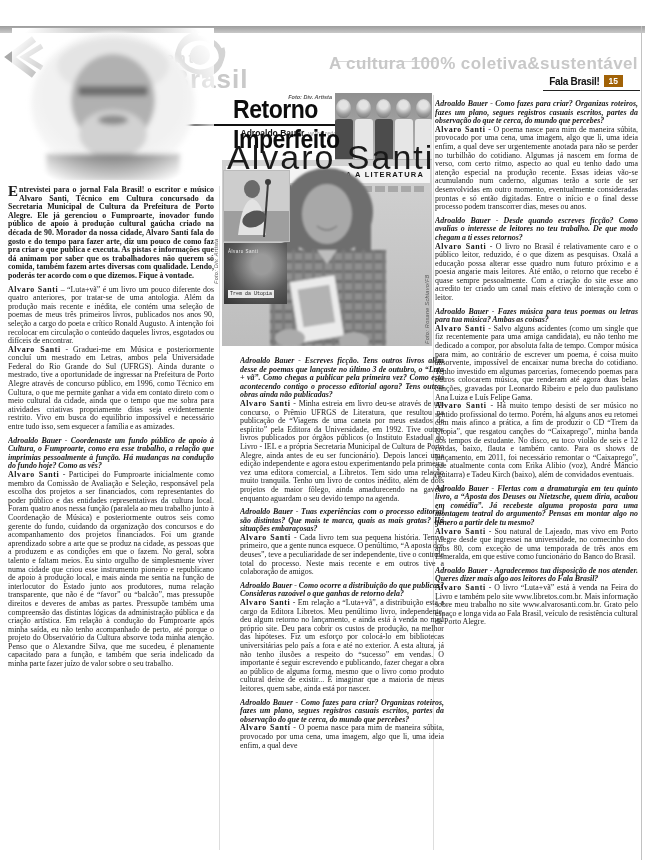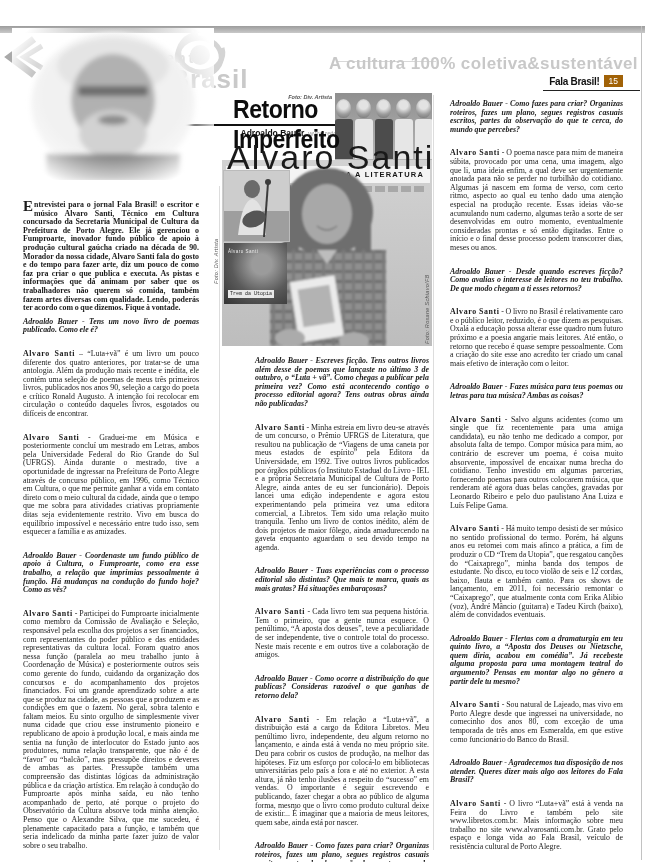--- a/index.html
+++ b/index.html
@@ -19,21 +19,21 @@
   .portrait{position:absolute;left:12px;top:28px;width:202px;height:152px;z-index:2;}
   .portrait-fade{position:absolute;left:0;top:0;width:100%;height:100%;
       background:radial-gradient(ellipse at 50% 45%, rgba(255,255,255,0) 48%, #fff 82%);}
 
   .slogan-line{position:absolute;left:336px;top:61px;width:100px;height:1px;background:#d8d8d8;}
   .slogan{position:absolute;right:7px;top:54px;font-family:"Liberation Sans",sans-serif;
           font-weight:bold;font-size:17px;letter-spacing:.4px;color:#c8c8c8;}
   .brandrow{position:absolute;right:22px;top:75px;display:flex;align-items:center;gap:4px;
             font-family:"Liberation Sans",sans-serif;}
   .brand{font-weight:bold;font-size:10px;letter-spacing:-0.3px;color:#111;}
-  .pagenum{background:#a16207;color:#fff;font-weight:normal;font-size:8.5px;padding:1px 5px;}
+  .pagenum{background:#a16207;color:#fff;font-weight:bold;font-size:8.5px;padding:1px 5px;}
   .brand-rule{position:absolute;left:543px;top:90px;width:97px;height:1px;background:#222;}
 
   .title{position:absolute;left:233px;top:94px;width:196px;z-index:3;
          font-family:"Liberation Sans",sans-serif;font-weight:bold;font-size:24px;
          letter-spacing:-0.5px;color:#0d0d0d;transform:scale(.96,1.08);transform-origin:left top;}
   .title-rule{position:absolute;left:150px;top:124px;width:278px;height:2px;background:#111;}
   .bylinerow{position:absolute;left:233px;top:128px;width:196px;display:flex;align-items:baseline;
              justify-content:center;gap:4px;font-family:"Liberation Sans",sans-serif;}
   .byline{font-weight:bold;font-size:8.5px;color:#111;}
   .byline-site{font-size:7px;color:#9a9a9a;text-decoration:none;}
@@ -88,21 +88,21 @@
   
   .sep{position:absolute;width:1px;background:#ddd;z-index:1;}
   .sep.s1{left:219px;top:186px;height:664px;}
   .sep.s2{left:433px;top:95px;height:755px;}
 
   .col{position:absolute;text-align:justify;font-size:7.9px;line-height:8.6px;
        word-spacing:-0.3px;overflow:hidden;z-index:3;}
   .col-left{left:8px;top:186px;width:206px;height:672px;}
   .col-mid{left:240px;top:352px;width:204px;height:510px;}
   .col-right{left:435px;top:95px;width:203px;height:758px;}
-  .col p{margin:15px;}
+  .col p{margin:0;}
   p.q{font-weight:bold;font-style:italic;margin-top:5px;}
   p.intro{font-weight:bold;margin-bottom:5px;}
   p.intro::first-letter{font-size:15px;float:left;line-height:11px;padding-right:1px;}
   .speaker{font-weight:bold;}
   p.a .speaker{letter-spacing:.6px;}
 </style>
 </head>
 <body>
 
 <div class="page">
@@ -246,21 +246,20 @@
     <span class="cover-author">Álvaro Santi</span>
     <span class="cover-title">Trem da Utopia</span>
   </div>
   <div class="vcred main-credit">Foto: Rosane Schiavo/FB</div>
 
   <div class="sep s1"></div>
   <div class="sep s2"></div>
 
   <div class="col col-left">
       <p class="blk intro">Entrevistei para o jornal Fala Brasil! o escritor e músico Alvaro Santi, Técnico em Cultura concursado da Secretaria Municipal de Cultura da Prefeitura de Porto Alegre. Ele já gerenciou o Fumproarte, inovador fundo público de apoio à produção cultural gaúcha criado na década de 90. Morador da nossa cidade, Alvaro Santi fala do gosto e do tempo para fazer arte, diz um pouco de como faz pra criar o que publica e executa. As pistas e informações que dá animam por saber que os trabalhadores não querem só comida, também fazem artes diversas com qualidade. Lendo, poderás ter acordo com o que dizemos. Fique à vontade.</p>
-      <p class="blk q"><span class="speaker">Adroaldo Bauer</span> - Tens um novo livro de poemas publicado. Como ele é?</p>
       <p class="blk a"><span class="speaker">Alvaro Santi</span> – “Luta+vã” é um livro um pouco diferente dos quatro anteriores, por tratar-se de uma antologia. Além da produção mais recente e inédita, ele contém uma seleção de poemas de meus três primeiros livros, publicados nos anos 90, seleção a cargo do poeta e crítico Ronald Augusto. A intenção foi recolocar em circulação o conteúdo daqueles livros, esgotados ou difíceis de encontrar.</p>
       <p class="blk a"><span class="speaker">Alvaro Santi</span> - Graduei-me em Música e posteriormente concluí um mestrado em Letras, ambos pela Universidade Federal do Rio Grande do Sul (UFRGS). Ainda durante o mestrado, tive a oportunidade de ingressar na Prefeitura de Porto Alegre através de concurso público, em 1996, como Técnico em Cultura, o que me permite ganhar a vida em contato direto com o meio cultural da cidade, ainda que o tempo que me sobra para atividades criativas propriamente ditas seja evidentemente restrito. Vivo em busca do equilíbrio impossível e necessário entre tudo isso, sem esquecer a família e as amizades.</p>
       <p class="blk q"><span class="speaker">Adroaldo Bauer</span> - Coordenaste um fundo público de apoio à Cultura, o Fumproarte, como era esse trabalho, a relação que imprimias pessoalmente à função. Há mudanças na condução do fundo hoje? Como as vês?</p>
       <p class="blk a"><span class="speaker">Alvaro Santi</span> - Participei do Fumproarte inicialmente como membro da Comissão de Avaliação e Seleção, responsável pela escolha dos projetos a ser financiados, com representantes do poder público e das entidades representativas da cultura local. Foram quatro anos nessa função (paralela ao meu trabalho junto à Coordenação de Música) e posteriormente outros seis como gerente do fundo, cuidando da organização dos concursos e do acompanhamento dos projetos financiados. Foi um grande aprendizado sobre a arte que se produz na cidade, as pessoas que a produzem e as condições em que o fazem. No geral, sobra talento e faltam meios. Eu sinto orgulho de simplesmente viver numa cidade que criou esse instrumento pioneiro e republicano de apoio à produção local, e mais ainda me sentia na função de interlocutor do Estado junto aos produtores, numa relação transparente, que não é de “favor” ou “balcão”, mas pressupõe direitos e deveres de ambas as partes. Pressupõe também uma compreensão das distintas lógicas da administração pública e da criação artística. Em relação à condução do Fumproarte após minha saída, eu não tenho acompanhado de perto, até porque o projeto do Observatório da Cultura absorve toda minha atenção. Penso que o Alexandre Silva, que me sucedeu, é plenamente capacitado para a função, e também que seria indelicado da minha parte fazer juízo de valor sobre o seu trabalho.</p>
     </div>
   <div class="col col-mid">
       <p class="blk q"><span class="speaker">Adroaldo Bauer</span> - Escreves ficção. Tens outros livros além desse de poemas que lançaste no último 3 de outubro, o “Luta + vã”. Como chegas a publicar pela primeira vez? Como está acontecendo contigo o processo editorial agora? Tens outras obras ainda não publicadas?</p>
       <p class="blk a"><span class="speaker">Alvaro Santi</span> - Minha estreia em livro deu-se através de um concurso, o Prêmio UFRGS de Literatura, que resultou na publicação de “Viagens de uma caneta por meus estados de espírito” pela Editora da Universidade, em 1992. Tive outros livros publicados por órgãos públicos (o Instituto Estadual do Livro - IEL e a própria Secretaria Municipal de Cultura de Porto Alegre, ainda antes de eu ser funcionário). Depois lancei uma edição independente e agora estou experimentando pela primeira vez uma editora comercial, a Libretos. Tem sido uma relação muito tranquila. Tenho um livro de contos inédito, além de dois projetos de maior fôlego, ainda amadurecendo na gaveta enquanto aguardam o seu devido tempo na agenda.</p>
       <p class="blk q"><span class="speaker">Adroaldo Bauer</span> - Tuas experiências com o processo editorial são distintas? Que mais te marca, quais as mais gratas? Há situações embaraçosas?</p>
       <p class="blk a"><span class="speaker">Alvaro Santi</span> - Cada livro tem sua pequena história. Tem o primeiro, que a gente nunca esquece. O penúltimo, “A aposta dos deuses”, teve a peculiaridade de ser independente, tive o controle total do processo. Neste mais recente e em outros tive a colaboração de amigos.</p>

